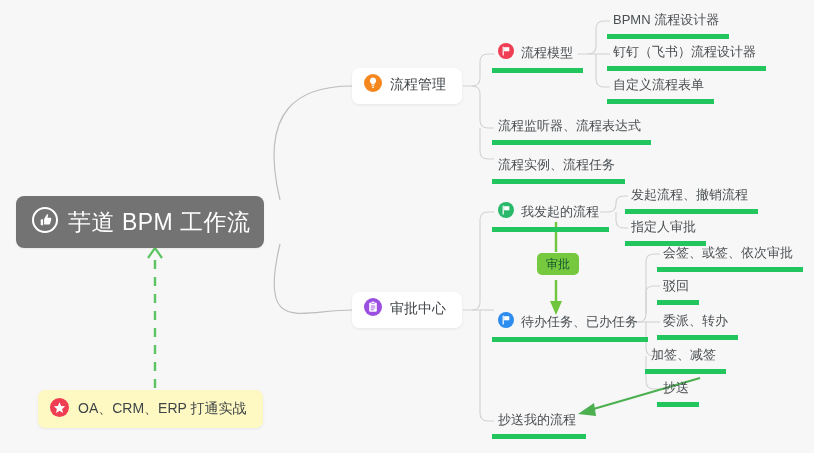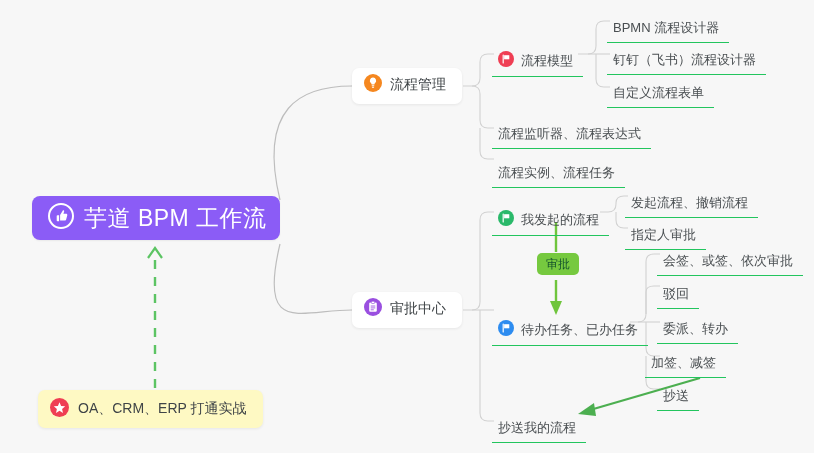--- a/index.html
+++ b/index.html
@@ -9,23 +9,23 @@
     font-family: "Liberation Sans", "DejaVu Sans", sans-serif;
     overflow: hidden;
   }
   #canvas { position: relative; width: 814px; height: 453px; }
 
   svg.links { position: absolute; left: 0; top: 0; width: 814px; height: 453px; pointer-events: none; }
 
   
   .root-node {
     position: absolute;
-    left: 32px; top: 196px;
-    width: 248px; height: 44px;
-    background: #8b5cf6;
+    left: 16px; top: 196px;
+    width: 248px; height: 52px;
+    background: #737373;
     border-radius: 8px;
     display: flex; align-items: center;
     padding-left: 16px;
     box-shadow: 0 1px 2px rgba(0,0,0,0.06);
   }
   .root-node .label {
     color: #ffffff;
     font-size: 23px;
     letter-spacing: .5px;
     margin-left: 10px;
@@ -45,23 +45,22 @@
   .branch-node .label {
     font-size: 14px; color: #3f4447;
     margin-left: 8px; white-space: nowrap;
   }
 
   
   .leaf {
     position: absolute;
     display: flex; align-items: center;
     padding: 2px 10px 5px 6px;
-    border-bottom: 1px solid #22c55e;
+    border-bottom: 5px solid #22c55e;
     white-space: nowrap;
-    margin-top: 8px;
   }
   .leaf .label { font-size: 13px; color: #4a4f52; }
   .leaf .icon + .label { margin-left: 7px; }
 
   
   .callout-node {
     position: absolute;
     left: 38px; top: 390px;
     height: 38px;
     background: #fef9c3;

